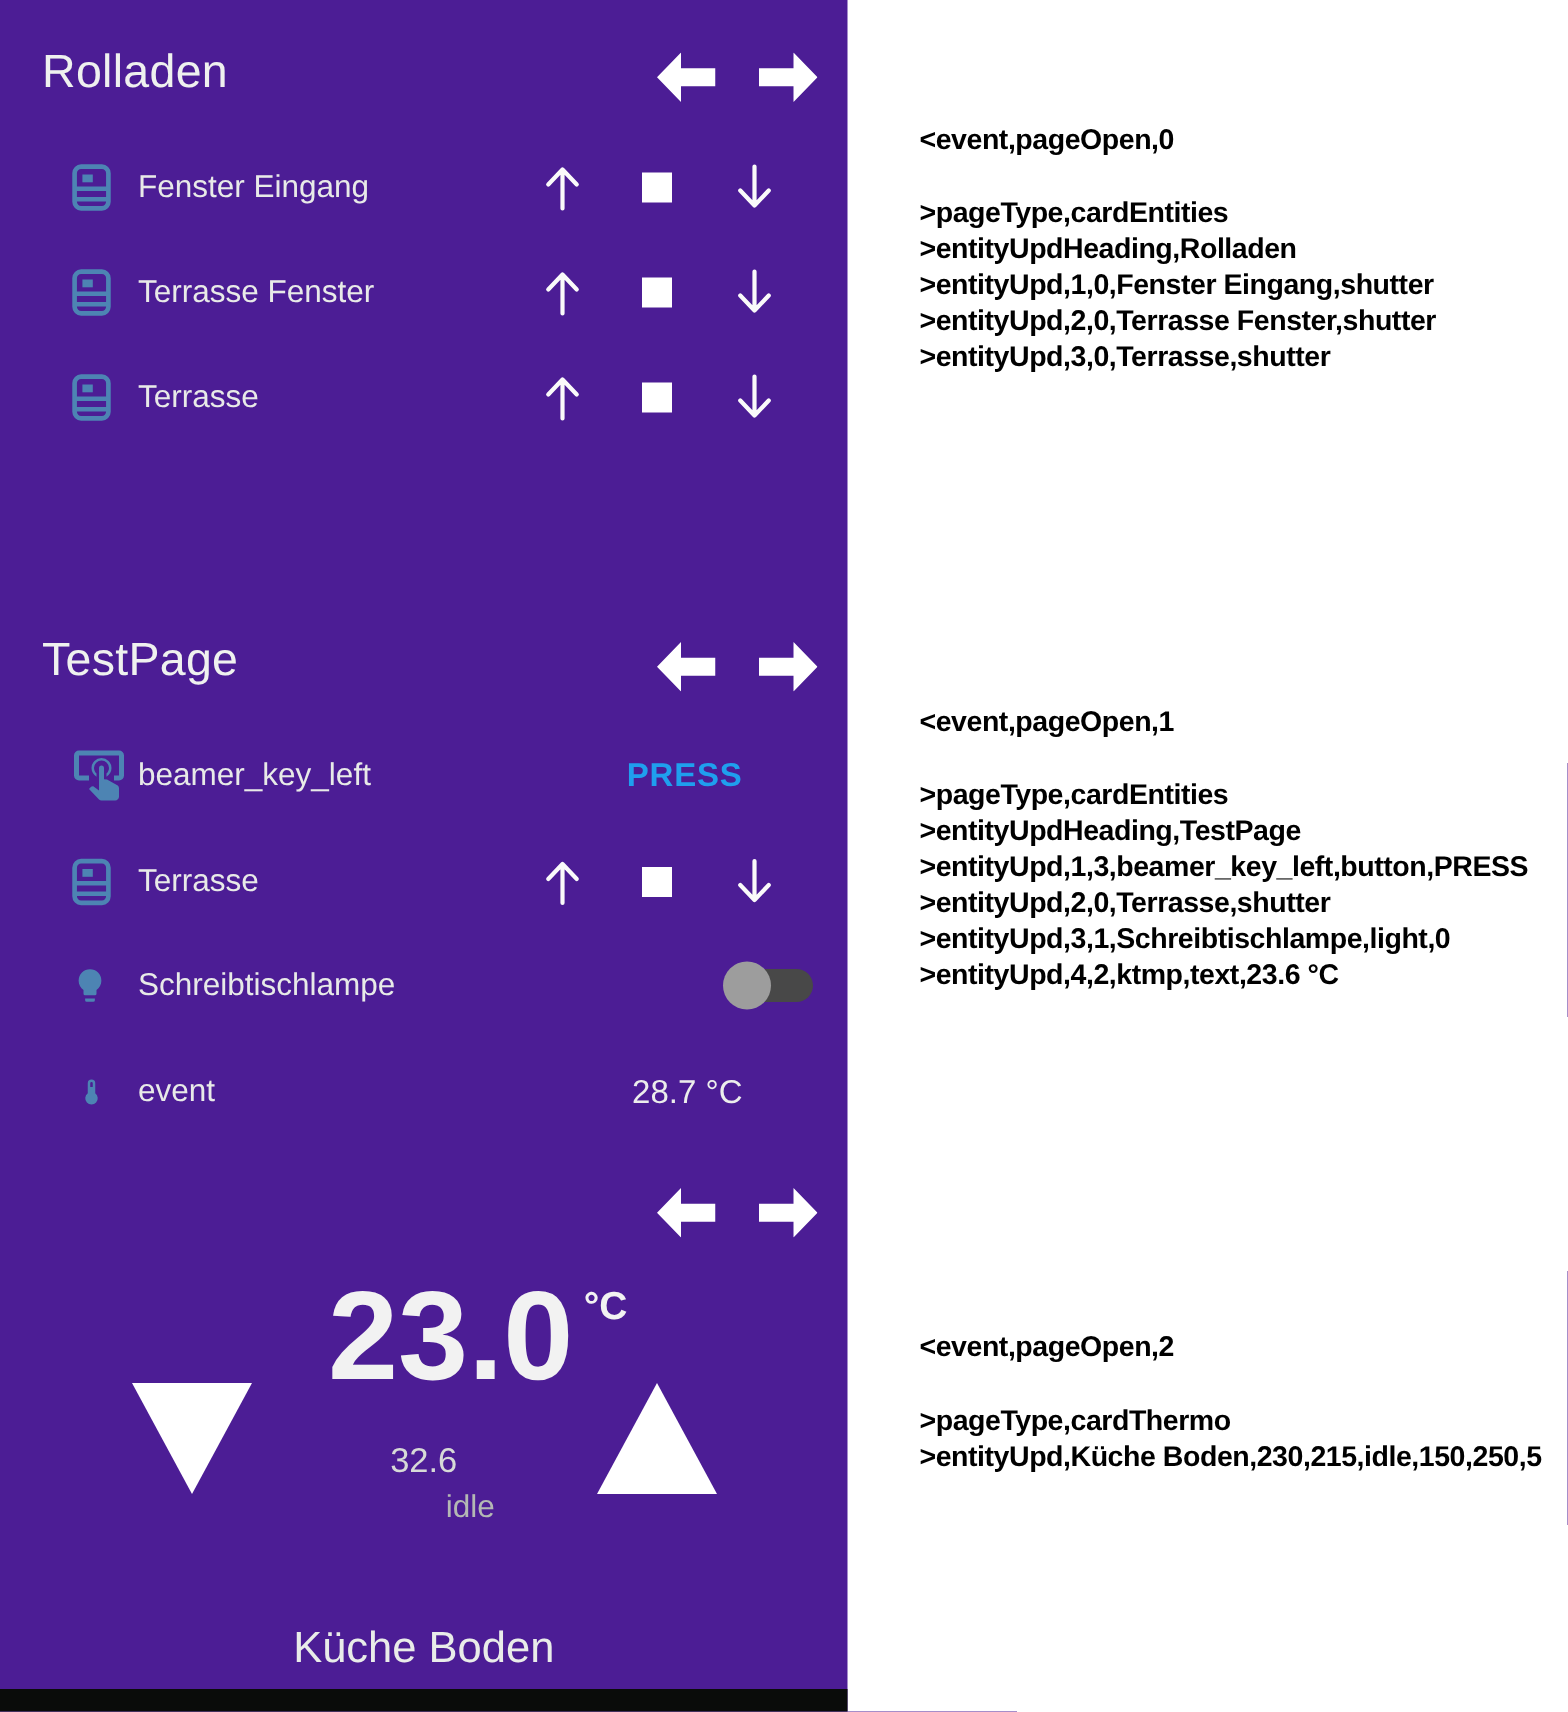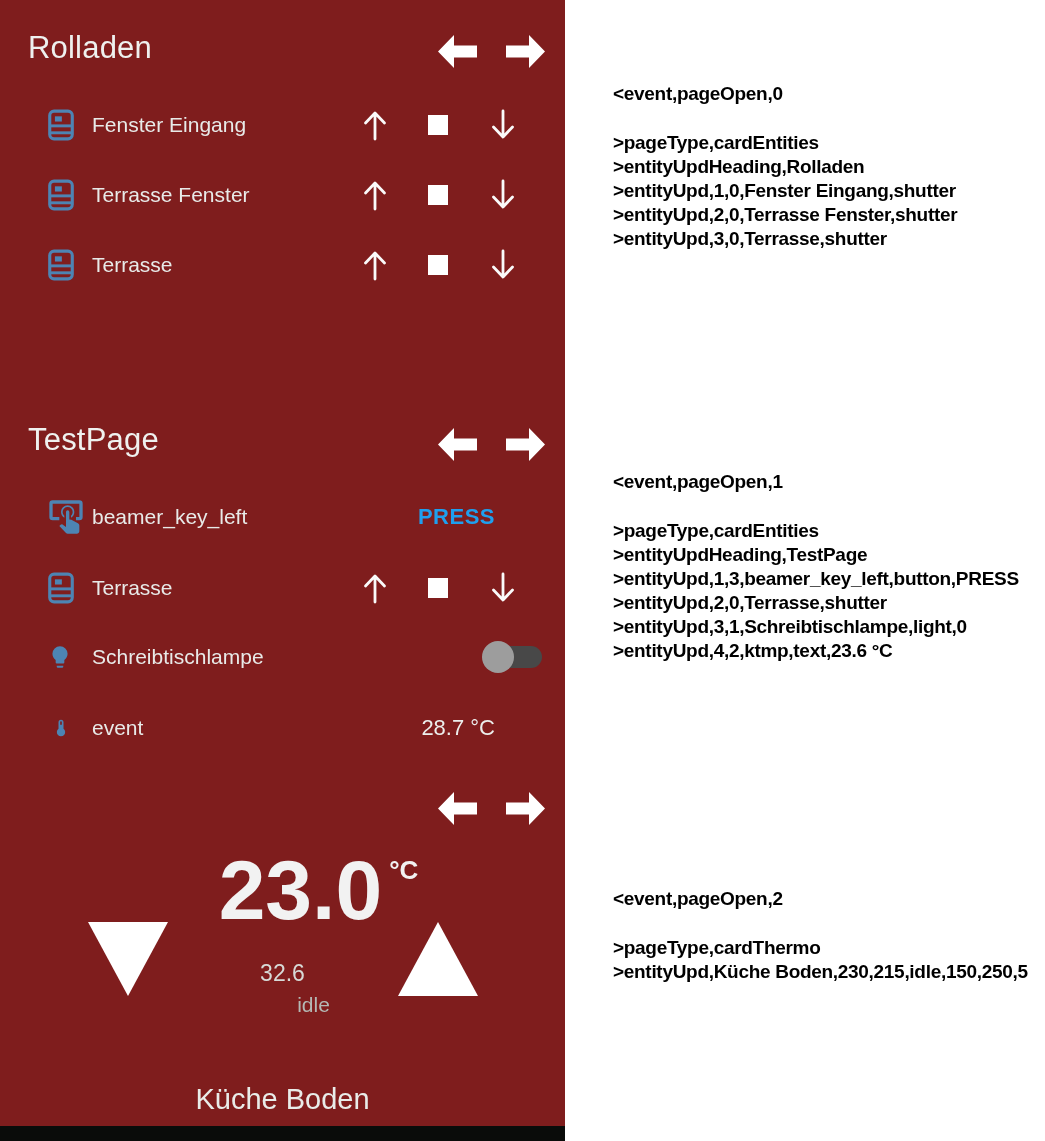--- a/index.html
+++ b/index.html
@@ -3,21 +3,21 @@
 <meta charset="utf-8">
 <style>
   html,body{margin:0;padding:0;}
   body{
     width:1045px;height:1141px;position:relative;background:#ffffff;
     font-family:"Liberation Sans",sans-serif;overflow:hidden;
   }
   
   .panel{
     position:absolute;left:0;top:0;width:565px;height:1141px;
-    background:#7f1d1d;color:#eceeec;
+    background:#4c1d95;color:#eceeec;
   }
   .card{position:absolute;left:0;width:565px;height:380px;}
   .card-heading{
     position:absolute;left:28px;font-size:31px;color:#eff1ef;
     letter-spacing:.2px;white-space:nowrap;
   }
   .nav{position:absolute;left:438px;display:flex;gap:29px;}
   .nav-btn{width:39px;height:33px;display:block;cursor:pointer;}
   
   .erow{position:absolute;left:0;width:532px;height:44px;}

